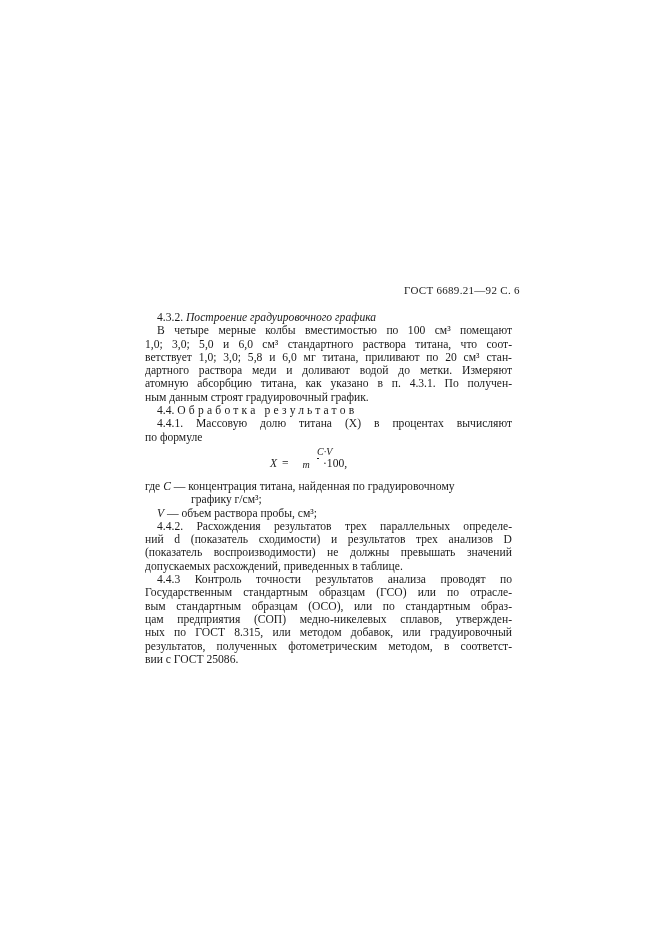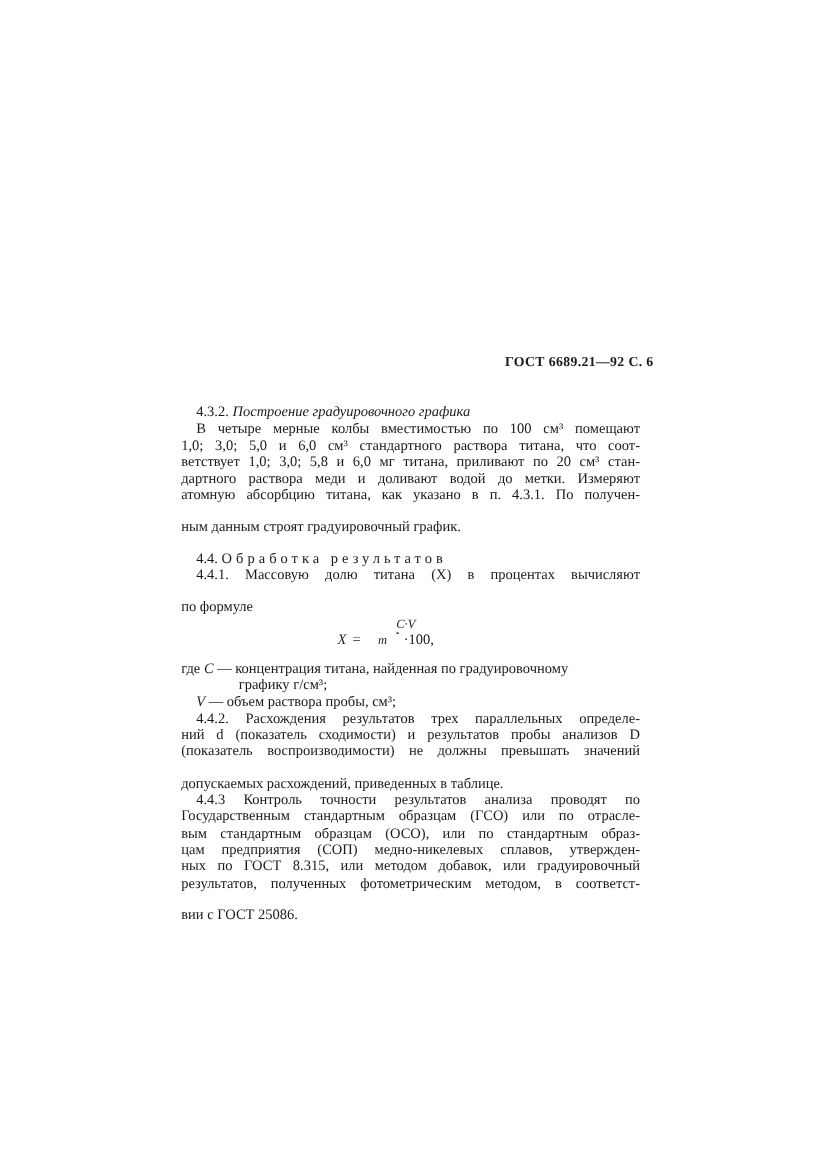--- a/index.html
+++ b/index.html
@@ -13,21 +13,21 @@
       position: relative;
       overflow: hidden;
       font-family: "Liberation Serif", "DejaVu Serif", serif;
       color: #1a1a1a;
     }
     .page-header {
       position: absolute;
       top: 284px;
       left: 404px;
       font-size: 11px;
-      font-weight: bold;
+      font-weight: normal;
       font-family: "Liberation Serif", serif;
       letter-spacing: 0.3px;
       white-space: nowrap;
     }
     .body-text {
       position: absolute;
       top: 311px;
       left: 145px;
       width: 367px;
       font-size: 11.6px;
@@ -36,21 +36,20 @@
     }
     .line {
       display: block;
       white-space: nowrap;
       text-align: justify;
       text-align-last: justify;
       height: 13.3px;
     }
     .line.last {
       text-align-last: left;
-      margin-top: 12px;
     }
     .indent {
       padding-left: 12px;
     }
     .heading-italic {
       font-style: italic;
     }
     .spaced {
       letter-spacing: 3.2px;
     }
@@ -148,21 +147,21 @@
 
   <span class="def-line">
     <span>где </span><span class="var">C</span><span> — концентрация титана, найденная по градуировочному</span>
   </span>
   <span class="def-line def-cont">графику г/см³;</span>
   <span class="def-line def-indent">
     <span class="var">V</span><span> — объем раствора пробы, см³;</span>
   </span>
 
   <span class="line indent">4.4.2. Расхождения результатов трех параллельных определе-</span>
-  <span class="line">ний d (показатель сходимости) и результатов пробы анализов D</span>
+  <span class="line">ний d (показатель сходимости) и результатов трех анализов D</span>
   <span class="line">(показатель воспроизводимости) не должны превышать значений</span>
   <span class="line last">допускаемых расхождений, приведенных в таблице.</span>
 
   <span class="line indent">4.4.3 Контроль точности результатов анализа проводят по</span>
   <span class="line">Государственным стандартным образцам (ГСО) или по отрасле-</span>
   <span class="line">вым стандартным образцам (ОСО), или по стандартным образ-</span>
   <span class="line">цам предприятия (СОП) медно-никелевых сплавов, утвержден-</span>
   <span class="line">ных по ГОСТ 8.315, или методом добавок, или градуировочный</span>
   <span class="line">результатов, полученных фотометрическим методом, в соответст-</span>
   <span class="line last">вии с ГОСТ 25086.</span>

